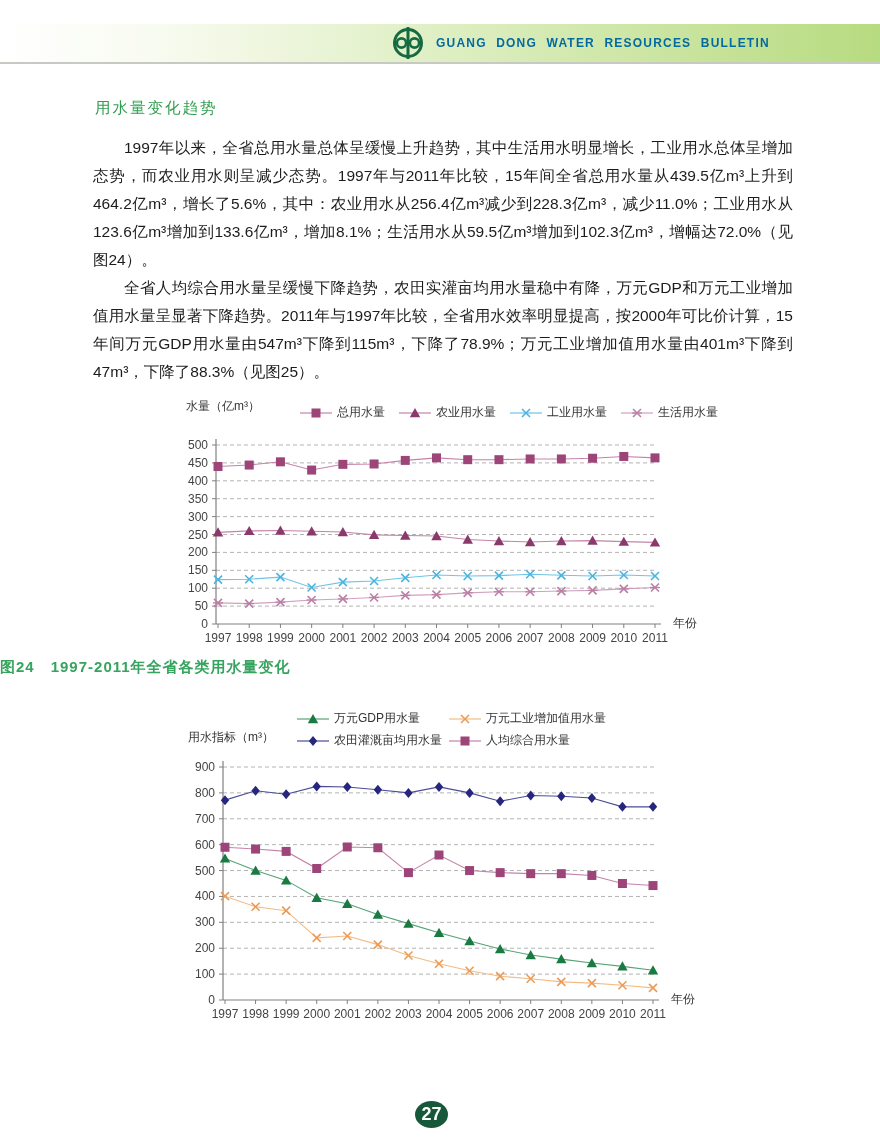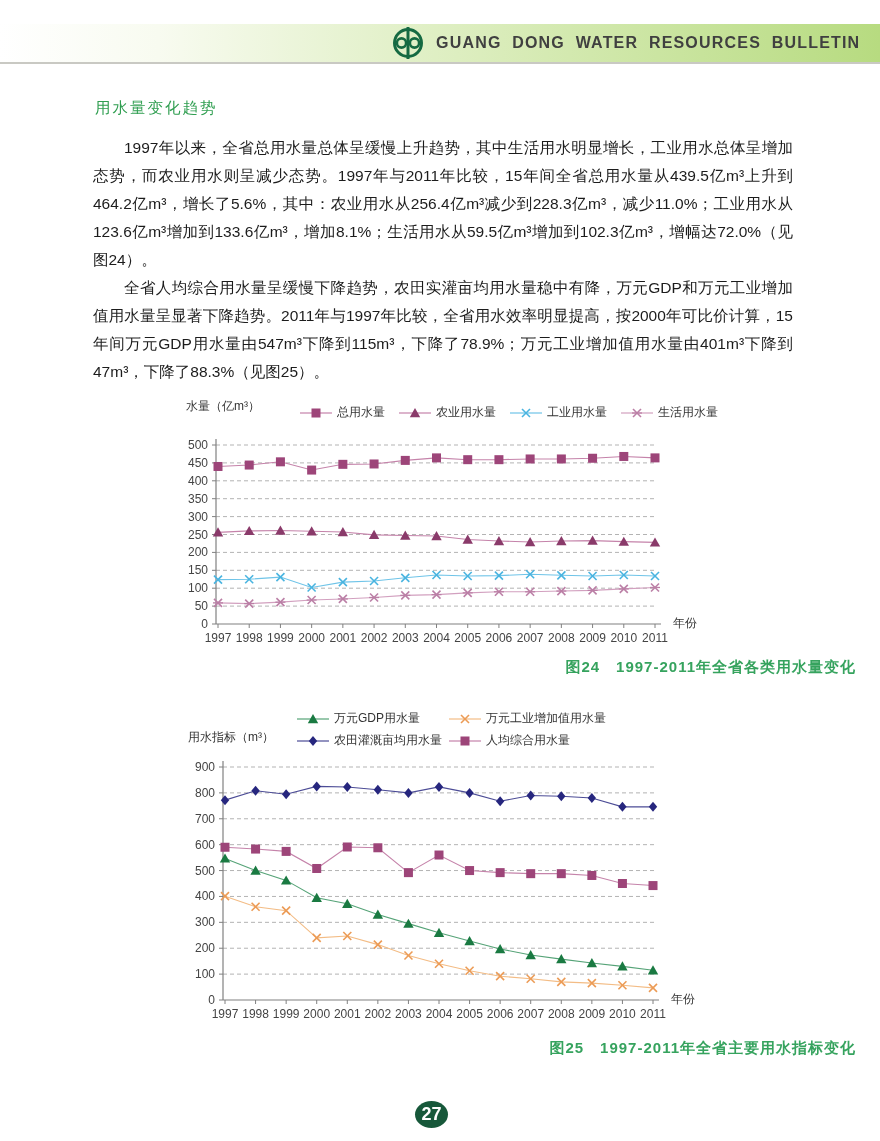--- a/index.html
+++ b/index.html
@@ -3,34 +3,34 @@
 <meta charset="utf-8">
 <style>
   html,body{margin:0;padding:0;background:#ffffff;}
   .page{position:relative;width:880px;height:1141px;background:#ffffff;
         font-family:"Liberation Sans",sans-serif;overflow:hidden;}
   .banner{position:absolute;left:0;top:24px;width:880px;height:38px;
         background:linear-gradient(90deg,#ffffff 0%,#f8fbf0 18%,#ddeec0 52%,#b7db80 100%);}
   .banner-rule{position:absolute;left:0;top:62px;width:880px;height:2px;background:#c9c9c3;}
   .logo{position:absolute;left:391px;top:26px;width:34px;height:34px;}
   .banner-title{position:absolute;left:436px;top:24px;height:35px;line-height:38px;
-        color:#404040;font-weight:bold;font-size:16px;letter-spacing:1.2px;word-spacing:5px;white-space:nowrap;}
+        color:#0369a1;font-weight:bold;font-size:12px;letter-spacing:1.2px;word-spacing:5px;white-space:nowrap;}
   .heading{position:absolute;left:95px;top:98px;font-size:15.5px;font-weight:normal;
         color:#2f9e50;letter-spacing:2px;}
   .bodytext{position:absolute;left:93px;top:134px;width:700px;font-size:15.5px;
         line-height:28px;color:#1c1c1c;text-align:justify;}
   .bodytext p{margin:0;text-indent:2em;}
   .axis-label{position:absolute;font-size:12px;color:#333;white-space:nowrap;}
   .legend-row{position:absolute;display:flex;gap:13px;align-items:center;
         font-size:12px;color:#333;white-space:nowrap;}
   .legend-grid{position:absolute;display:grid;grid-template-columns:152px auto;
         row-gap:5px;font-size:12px;color:#333;white-space:nowrap;}
   .lgi{display:flex;align-items:center;gap:4px;}
   .chart-svg{position:absolute;}
-  .caption{position:absolute;left:0;width:856px;text-align:right;color:#36a35e;
+  .caption{position:absolute;left:0;width:856px;text-align:left;color:#36a35e;
         font-size:15px;font-weight:bold;letter-spacing:1px;}
   .cap24{top:658px;}
   .cap25{top:1039px;}
   .pagenum{position:absolute;left:415px;top:1101px;width:33px;height:27px;border-radius:50%;
         background:#17583a;color:#ffffff;font-size:18px;font-weight:bold;
         display:flex;align-items:center;justify-content:center;}
 </style>
 </head>
 <body>
 
@@ -435,17 +435,16 @@
       <rect x="223.92857142857142" y="115.12666666666668" width="9" height="9" fill="#9d4579"></rect>
       <rect x="254.5" y="97.52222222222221" width="9" height="9" fill="#9d4579"></rect>
       <rect x="285.07142857142856" y="113.05555555555554" width="9" height="9" fill="#9d4579"></rect>
       <rect x="315.64285714285717" y="115.12666666666668" width="9" height="9" fill="#9d4579"></rect>
       <rect x="346.2142857142857" y="116.16222222222221" width="9" height="9" fill="#9d4579"></rect>
       <rect x="376.7857142857143" y="116.16222222222221" width="9" height="9" fill="#9d4579"></rect>
       <rect x="407.35714285714283" y="117.97444444444443" width="9" height="9" fill="#9d4579"></rect>
       <rect x="437.92857142857144" y="126" width="9" height="9" fill="#9d4579"></rect>
       <rect x="468.5" y="128.07111111111112" width="9" height="9" fill="#9d4579"></rect>
     </svg>
-  <div class="caption cap25">图25　1997-2011年全省主要用水指标变化</div>
 
   <div class="pagenum">27</div>
 
 </div>
 
 </body></html>

